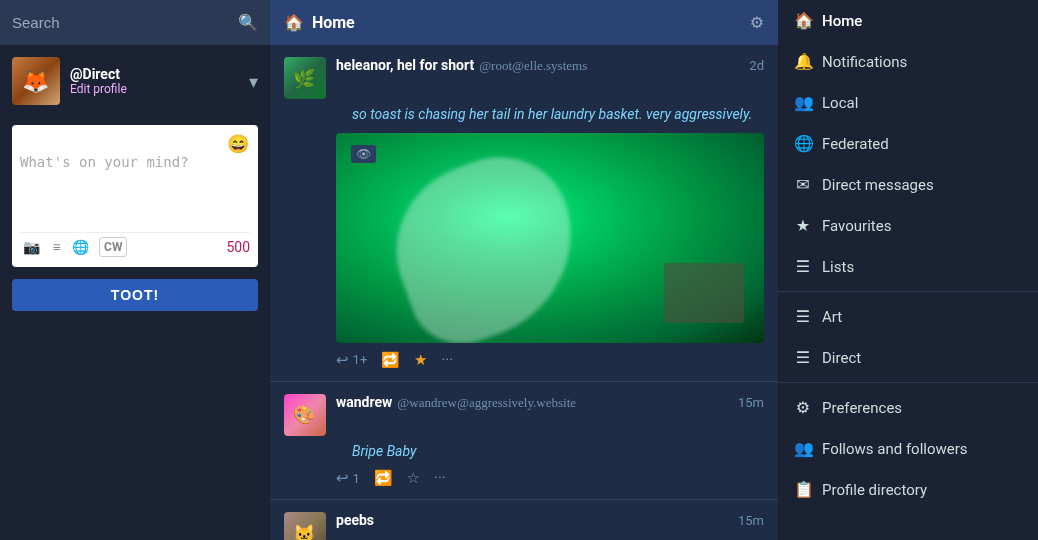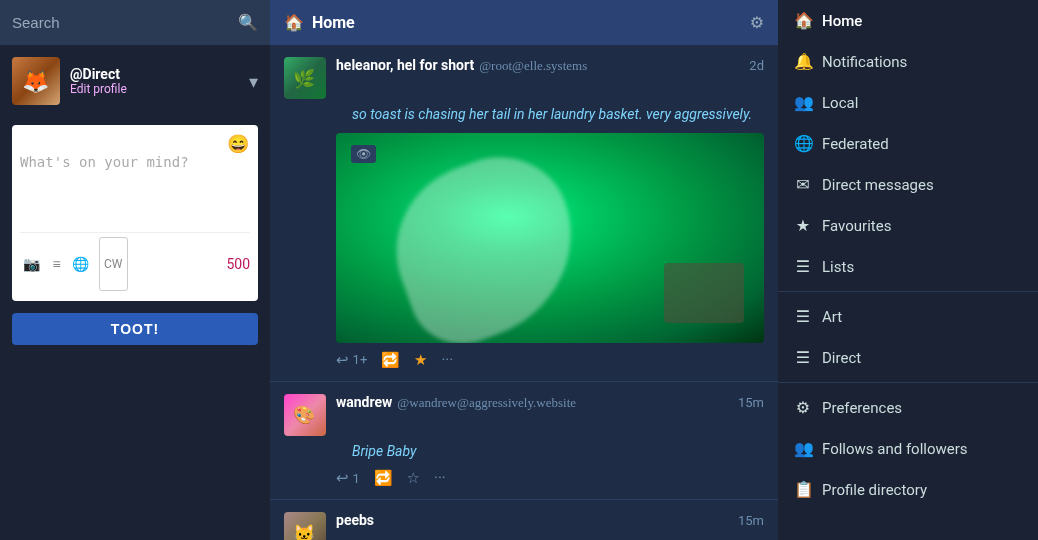--- a/index.html
+++ b/index.html
@@ -104,23 +104,23 @@
     }
     .compose-tool {
       color: #888;
       font-size: 14px;
       cursor: pointer;
       padding: 2px 3px;
     }
     .compose-cw {
       color: #888;
       font-size: 12px;
-      font-weight: normal;
-      cursor: pointer;
-      padding: 19px 4px;
+      font-weight: bold;
+      cursor: pointer;
+      padding: 2px 4px;
       border: 1px solid #ccc;
       border-radius: 3px;
     }
     .compose-counter {
       margin-left: auto;
       color: #be185d;
       font-size: 14px;
     }
     .toot-button {
       display: block;

